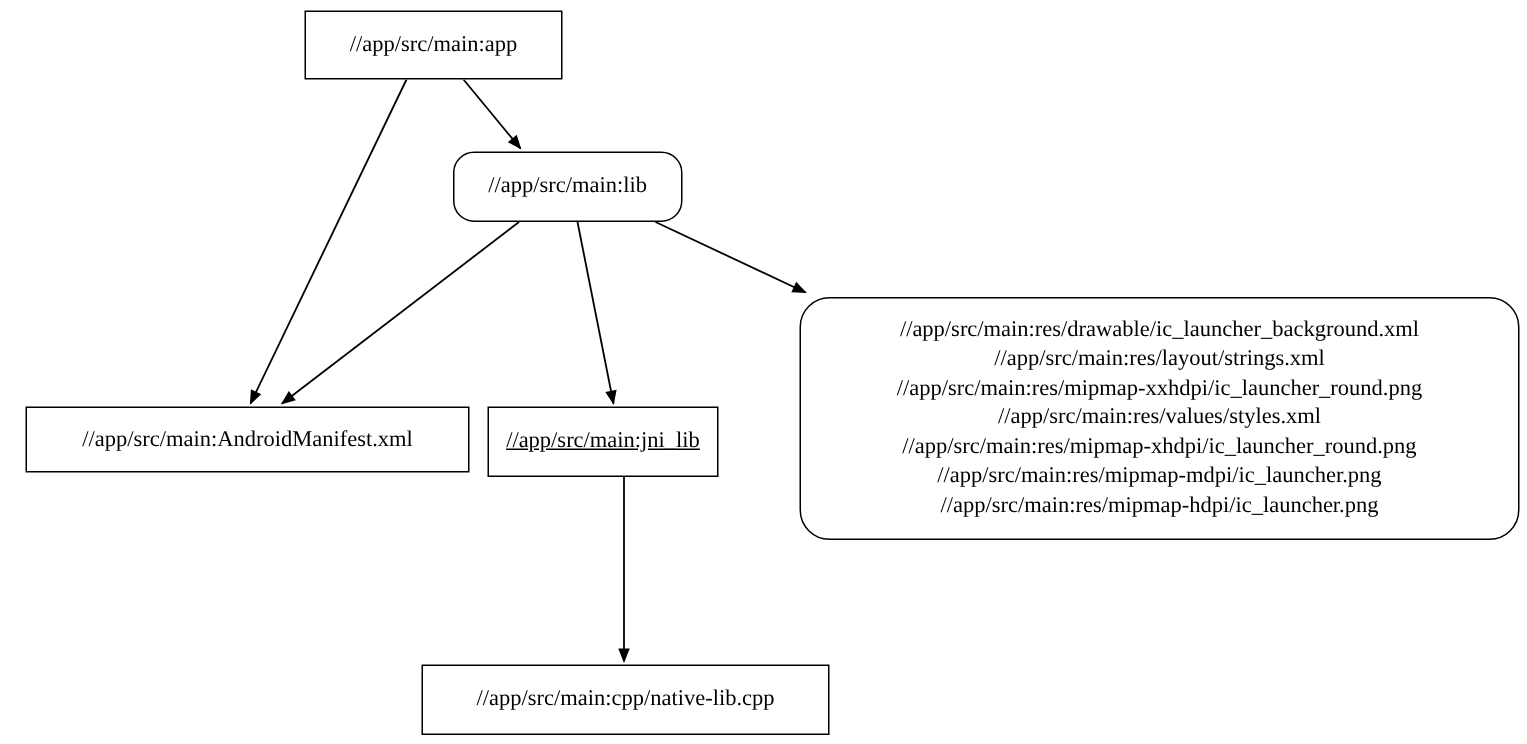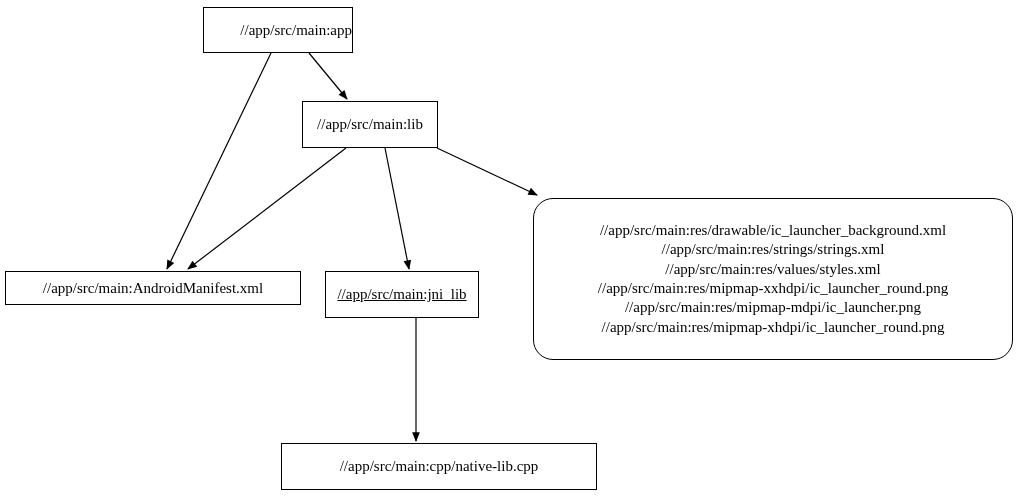--- a/index.html
+++ b/index.html
@@ -32,27 +32,27 @@
     box-sizing: border-box;
     border: 1px solid #000000;
     background: #ffffff;
     display: flex;
     align-items: center;
     justify-content: center;
     font-size: 15px;
     white-space: nowrap;
     text-align: center;
   }
-  .node-app        { left: 203px; top: 7px;   width: 150px; height: 46px; justify-content: flex-end; }
-  .node-lib        { left: 302px; top: 101px; width: 136px; height: 47px; }
-  .node-manifest   { left: 5px;   top: 271px; width: 296px; height: 34px; align-items: center; }
+  .node-app        { left: 203px; top: 7px;   width: 172px; height: 46px; }
+  .node-lib        { left: 302px; top: 101px; width: 153px; height: 47px; border-radius: 14px; }
+  .node-manifest   { left: 17px;   top: 271px; width: 296px; height: 44px; align-items: center; }
   .node-jni-lib    { left: 325px; top: 271px; width: 154px; height: 47px; text-decoration: underline; }
   .node-resources  { left: 533px; top: 198px; width: 480px; height: 162px;
                      flex-direction: column; line-height: 19.4px; font-size: 15px; border-radius: 20px; }
-  .node-native-lib { left: 281px; top: 443px; width: 316px; height: 47px; }
+  .node-native-lib { left: 281px; top: 443px; width: 272px; height: 47px; }
   .res-line { display: block; }
 </style>
 </head>
 <body>
 
 <div class="canvas">
 
   <svg class="edges" viewBox="0 0 1018 496" xmlns="http://www.w3.org/2000/svg">
     <defs>
       <marker id="arrow" viewBox="0 0 10 10" refX="9" refY="5" markerWidth="10" markerHeight="8" orient="auto-start-reverse">
@@ -78,24 +78,25 @@
   <div class="node node-manifest">
     <span>//app/src/main:AndroidManifest.xml</span>
   </div>
 
   <div class="node node-jni-lib">
     <span>//app/src/main:jni_lib</span>
   </div>
 
   <div class="node node-resources">
     <span class="res-line">//app/src/main:res/drawable/ic_launcher_background.xml</span>
-    <span class="res-line">//app/src/main:res/strings/strings.xml</span>
+    <span class="res-line">//app/src/main:res/layout/strings.xml</span>
+    <span class="res-line">//app/src/main:res/mipmap-xxhdpi/ic_launcher_round.png</span>
     <span class="res-line">//app/src/main:res/values/styles.xml</span>
-    <span class="res-line">//app/src/main:res/mipmap-xxhdpi/ic_launcher_round.png</span>
+    <span class="res-line">//app/src/main:res/mipmap-xhdpi/ic_launcher_round.png</span>
     <span class="res-line">//app/src/main:res/mipmap-mdpi/ic_launcher.png</span>
-    <span class="res-line">//app/src/main:res/mipmap-xhdpi/ic_launcher_round.png</span>
+    <span class="res-line">//app/src/main:res/mipmap-hdpi/ic_launcher.png</span>
   </div>
 
   <div class="node node-native-lib">
     <span>//app/src/main:cpp/native-lib.cpp</span>
   </div>
 
 </div>
 
 </body></html>

